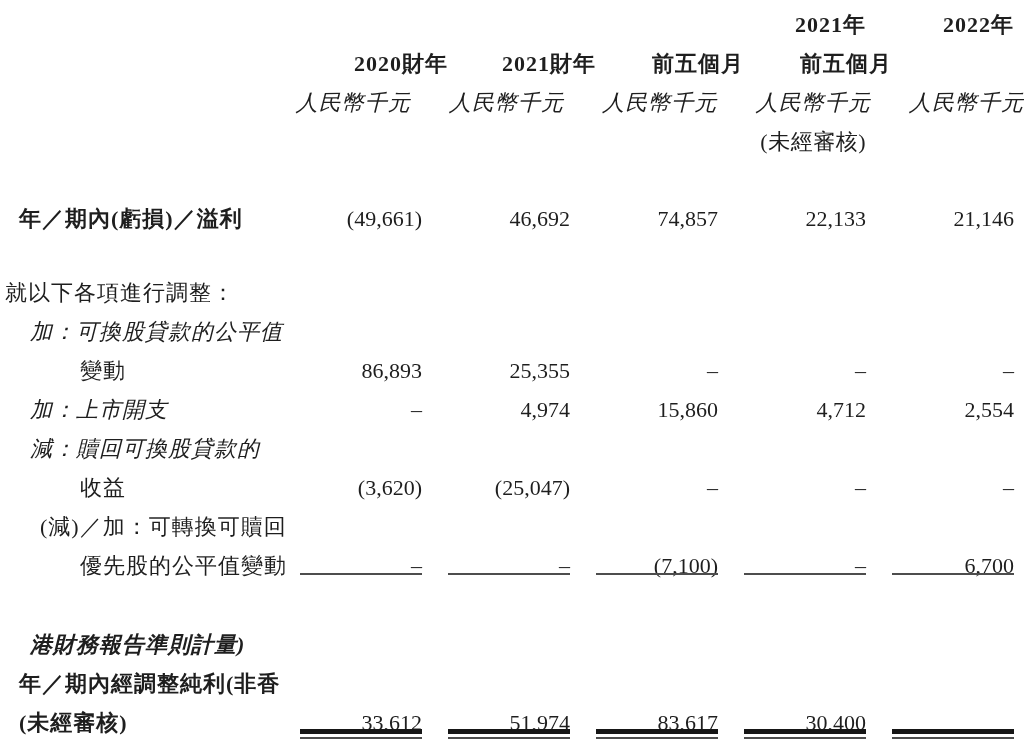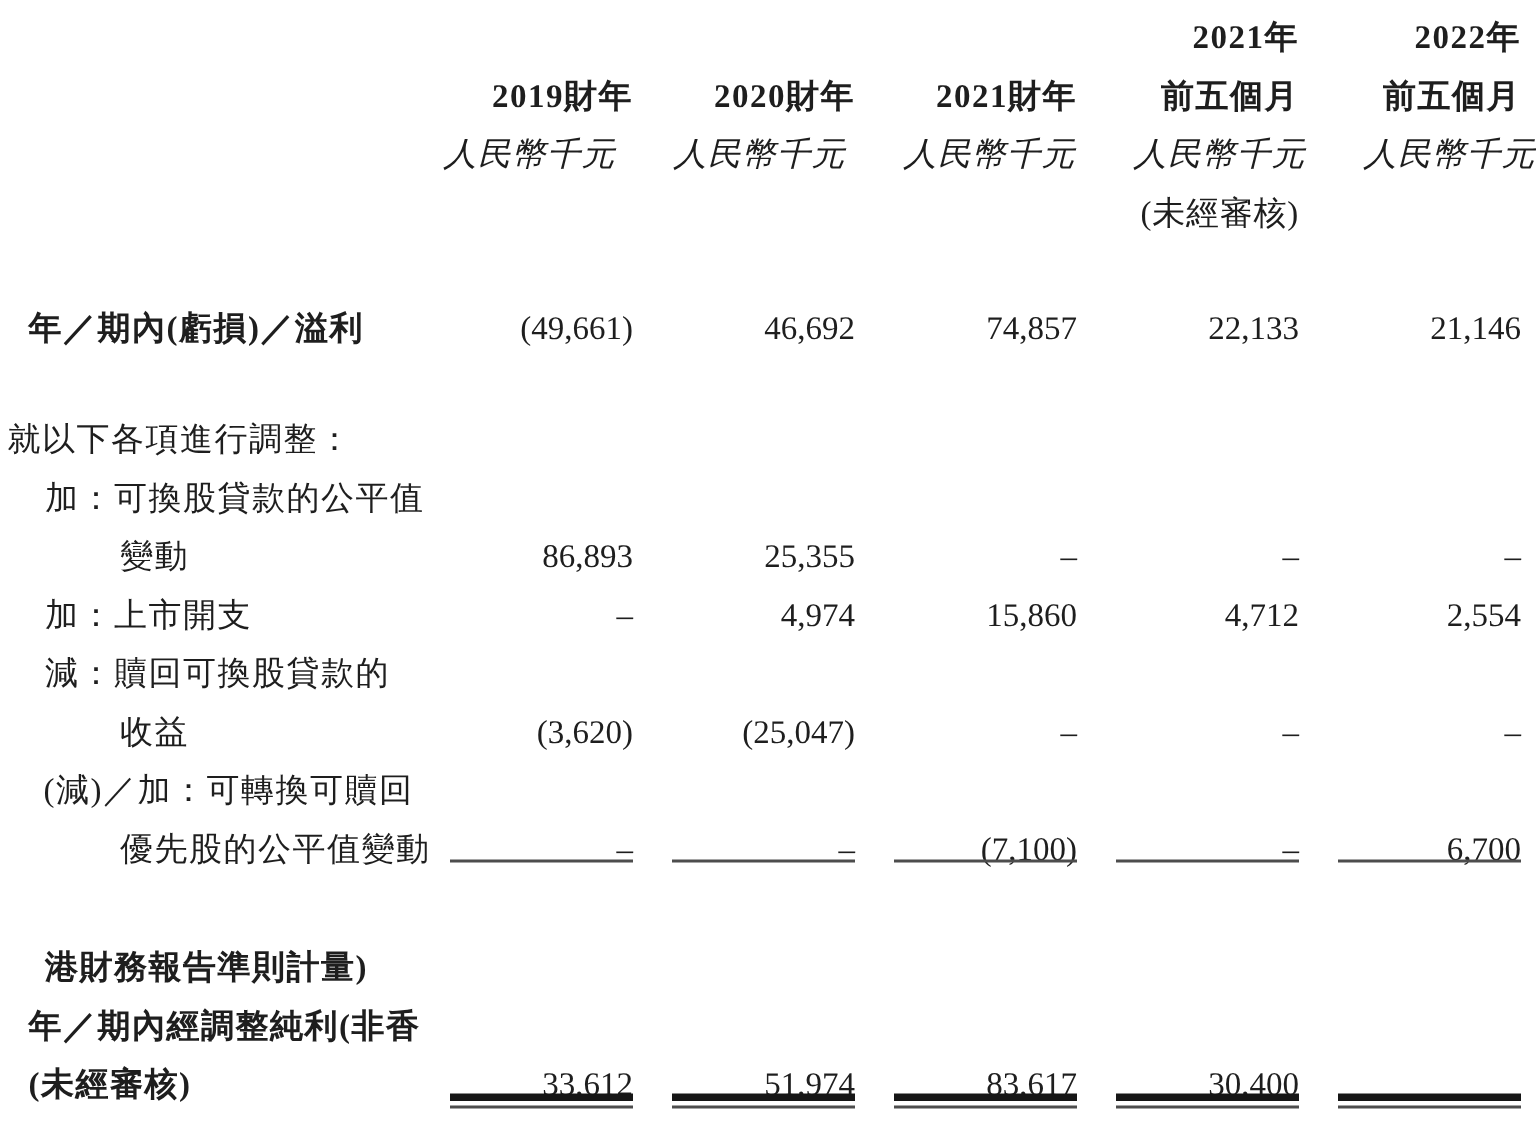--- a/index.html
+++ b/index.html
@@ -35,22 +35,22 @@
   .c {
     width: 148px;
     text-align: right;
     box-sizing: border-box;
   }
   .c1 { width: 122px; }
   .hdr { font-weight: bold; letter-spacing: 1px; }
   .unit { font-style: italic; letter-spacing: 1px; gap: 15px; }
   .note { letter-spacing: 0.5px; }
   .bold { font-weight: bold; padding-left: 19px; }
-  .i1 { padding-left: 30px; }
-  .i1p { padding-left: 29px; }
+  .i1 { padding-left: 30px; font-style: italic; }
+  .i1p { padding-left: 40px; }
   .i2 { padding-left: 80px; }
   .sp38 { height: 38px; }
   .sp35 { height: 35px; }
   .sp50 { height: 50px; }
   .rule-row { height: 2px; line-height: 0; margin-top: -12px; }
   .bar {
     margin-left: auto;
     width: 122px;
     height: 0;
     border-bottom: 2px solid #4d4d4d;
@@ -70,21 +70,20 @@
     <div class="lbl"></div>
     <div class="c c1"></div>
     <div class="c"></div>
     <div class="c"></div>
     <div class="c">2021年</div>
     <div class="c">2022年</div>
   </div>
 
   <div class="row hdr">
     <div class="lbl"></div>
-    <div class="c c1">2019財年</div>
     <div class="c">2020財年</div>
     <div class="c">2021財年</div>
     <div class="c">前五個月</div>
     <div class="c">前五個月</div>
   </div>
 
   <div class="row unit">
     <div class="lbl"></div>
     <div class="c c1">人民幣千元</div>
     <div class="c">人民幣千元</div>

